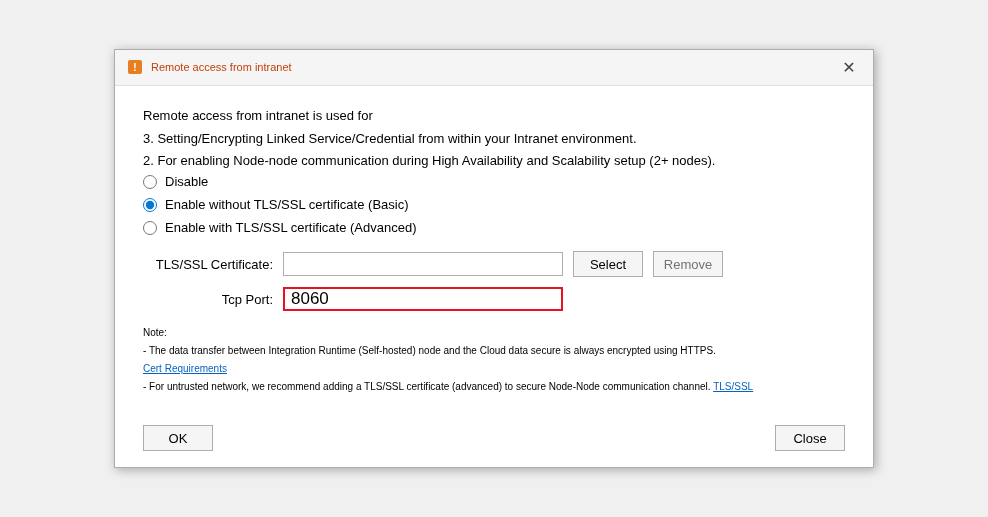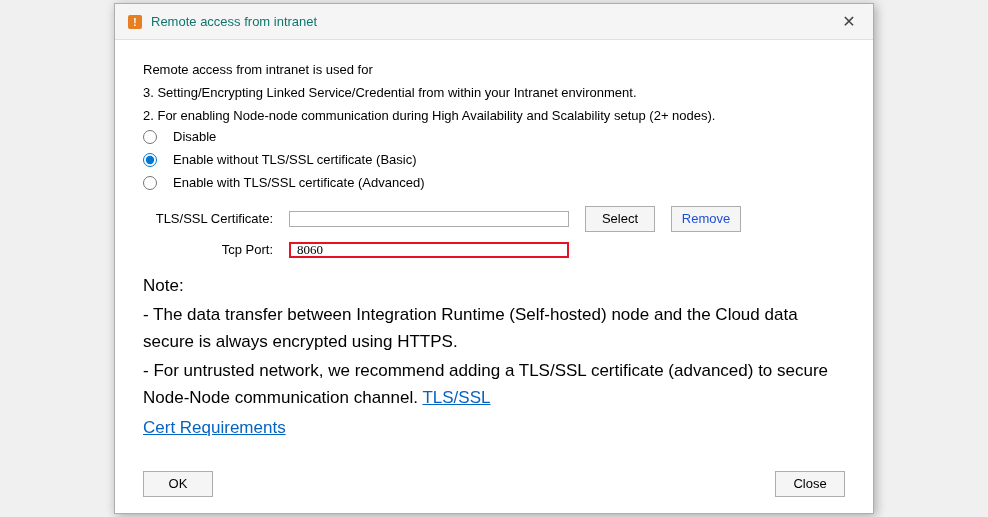--- a/index.html
+++ b/index.html
@@ -41,23 +41,23 @@
       height: 16px;
       display: flex;
       align-items: center;
       justify-content: center;
     }
     .title-icon svg {
       width: 16px;
       height: 16px;
     }
     .title-text {
-      font-size: 13px;
+      font-size: 11px;
       font-weight: 400;
-      color: #0f766e;
+      color: #c2410c;
     }
     .close-btn {
       width: 24px;
       height: 24px;
       border: none;
       background: none;
       cursor: pointer;
       display: flex;
       align-items: center;
       justify-content: center;
@@ -74,82 +74,81 @@
       margin-bottom: 2px;
     }
     .radio-group {
       margin-bottom: 16px;
       display: flex;
       flex-direction: column;
       gap: 8px;
     }
     .radio-item {
       display: flex;
-      align-items: flex-end;
-      gap: 16px;
+      align-items: center;
+      gap: 8px;
       cursor: pointer;
     }
     .radio-item input[type="radio"] {
       width: 14px;
       height: 14px;
       cursor: pointer;
       accent-color: #0078d4;
     }
     .form-row {
       display: flex;
       align-items: center;
       margin-bottom: 10px;
-      gap: 16px;
+      gap: 10px;
     }
     .form-label {
       width: 130px;
       text-align: right;
       flex-shrink: 0;
       color: #000;
     }
     .form-input {
-      height: 16px;
+      height: 24px;
       border: 1px solid #adadad;
       padding: 2px 6px;
-      font-size: 13px;
+      font-size: 17px;
       outline: none;
       background: #fff;
-      font-family: Liberation Serif, serif;
     }
     .cert-input {
       width: 280px;
     }
     .port-input {
       width: 280px;
       border: 2px solid #e81123;
     }
     .btn {
       height: 26px;
       border: 1px solid #adadad;
       background: #f5f5f5;
       padding: 2px 4px;
       font-size: 13px;
       cursor: pointer;
       color: #000;
     }
     .btn:disabled {
-      color: #1d4ed8;
+      color: #737373;
       cursor: default;
     }
     .btn-select {
       min-width: 70px;
     }
     .btn-remove {
       min-width: 70px;
       color: #a0a0a0;
     }
     .note-section {
       margin-top: 14px;
       line-height: 1.6;
-      font-size: 17px;
+      font-size: 10px;
     }
     .note-section p {
       margin-bottom: 2px;
     }
     .link-text {
       color: #0563c1;
       text-decoration: underline;
       cursor: pointer;
     }
     .dialog-footer {
@@ -214,26 +213,26 @@
 
     <div class="form-row">
       <span class="form-label">Tcp Port:</span>
       <input type="text" class="form-input port-input" value="8060" style="">
     </div>
 
     <div class="note-section">
       <p>Note:</p>
       <p>- The data transfer between Integration Runtime (Self-hosted) node and the Cloud data secure is always encrypted using HTTPS.</p>
       <p>
+        <a class="link-text">Cert Requirements</a>
+      </p>
+      <p>
         <span>- For untrusted network, we recommend adding a TLS/SSL certificate (advanced) to secure Node-Node communication channel.</span>
         <span> </span>
         <a class="link-text">TLS/SSL</a>
-      </p>
-      <p>
-        <a class="link-text">Cert Requirements</a>
       </p>
     </div>
   </div>
 
   <div class="dialog-footer">
     <button class="btn btn-ok">OK</button>
     <button class="btn btn-close">Close</button>
   </div>
 </div>
 

